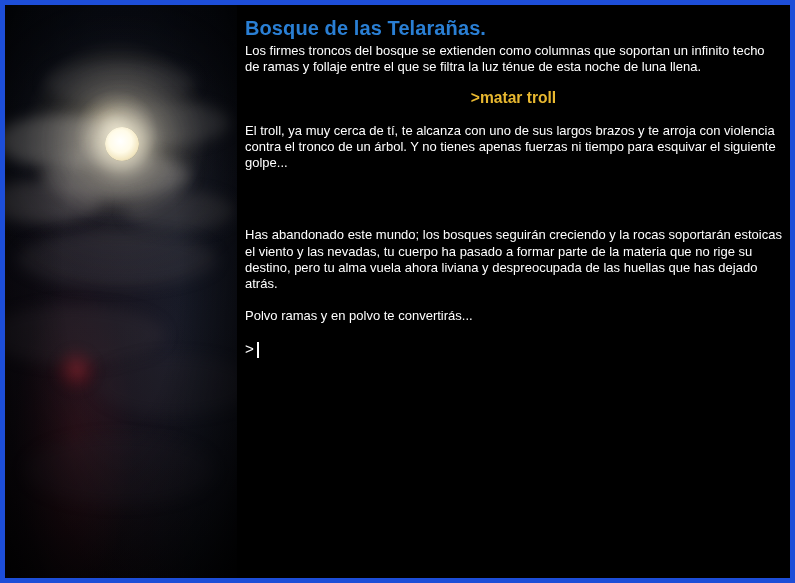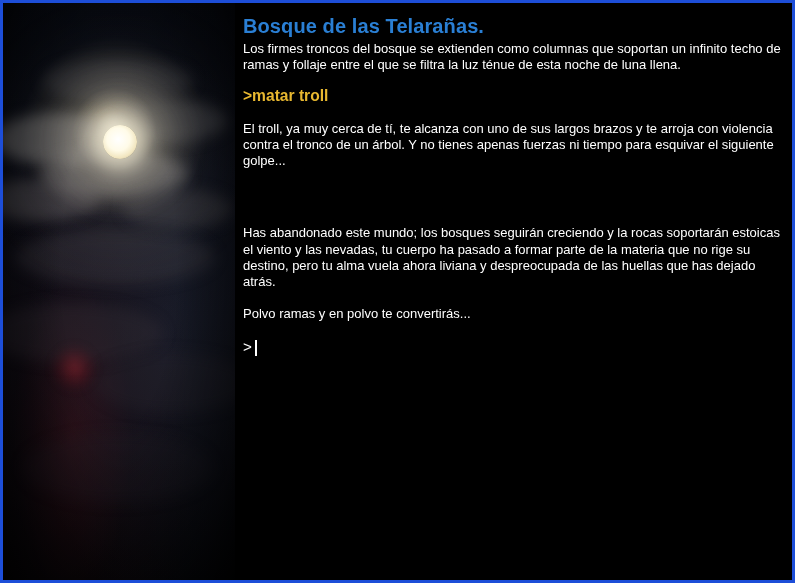--- a/index.html
+++ b/index.html
@@ -12,21 +12,21 @@
     height: 583px;
     overflow: hidden;
     font-family: "Liberation Sans", sans-serif;
   }
   .screen {
     position: relative;
     width: 795px;
     height: 583px;
     background: #000000;
     box-sizing: border-box;
-    border: 3px solid #1d4ed8;
+    border: 5px solid #1d4ed8;
     display: flex;
     flex-direction: row;
     overflow: hidden;
   }
   
   .illustration {
     position: relative;
     width: 232px;
     height: 577px;
     flex: 0 0 232px;
@@ -108,20 +108,21 @@
     font-size: 13px;
     line-height: 1.235;
     color: #ffffff;
   }
   .cmd {
     color: #e8b830;
     font-weight: bold;
     font-size: 15.6px;
     line-height: 1.235;
     margin: 0;
+    text-align: center;
   }
   .spacer-sm { height: 13px; }
   .spacer-md { height: 16px; }
   .spacer-lg { height: 56px; }
   .prompt-line {
     font-size: 15.2px;
     line-height: 1.235;
     color: #ffffff;
     display: flex;
     align-items: center;

